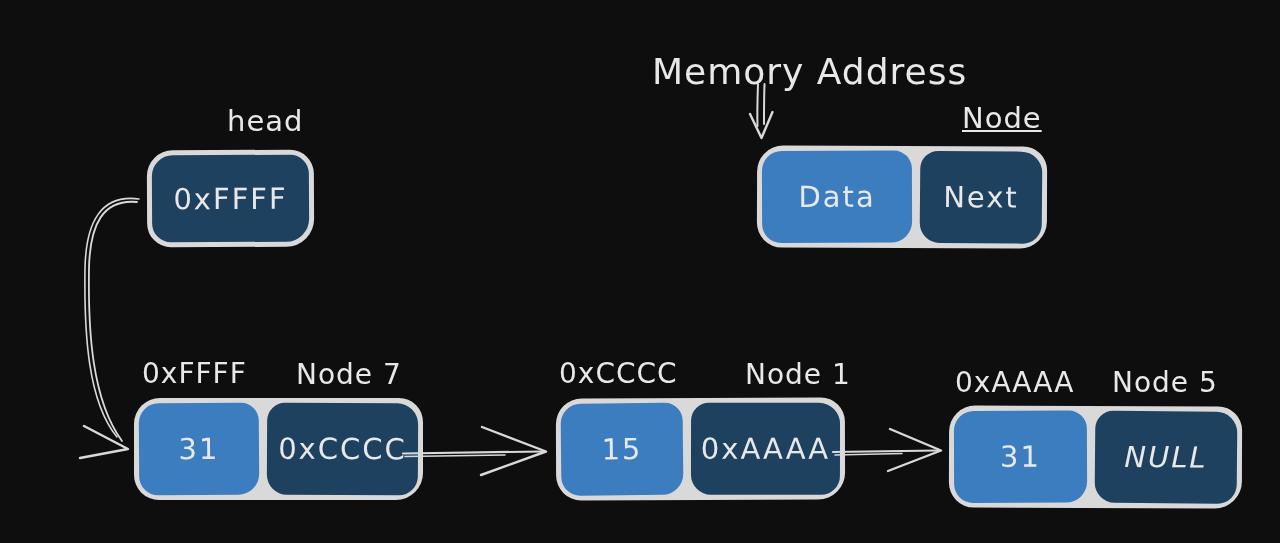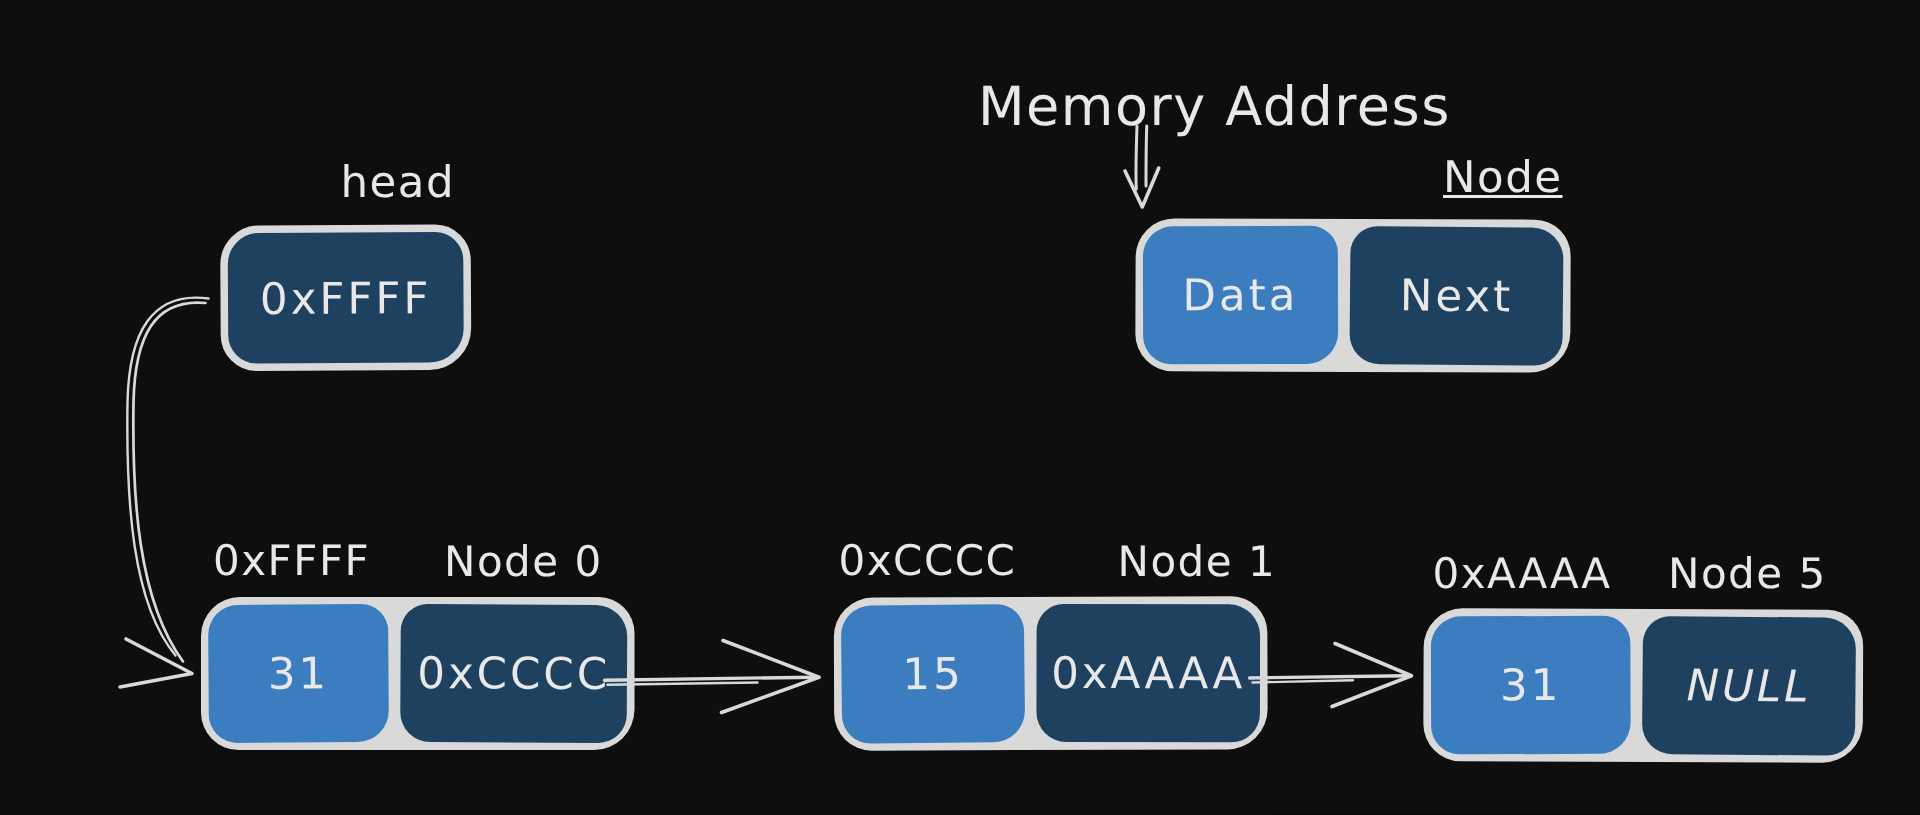--- a/index.html
+++ b/index.html
@@ -69,21 +69,21 @@
     position: absolute; left: 0; top: 0;
     width: 1280px; height: 543px;
     pointer-events: none;
     stroke: var(--stroke);
     fill: none;
     stroke-linecap: round;
     stroke-linejoin: round;
   }
   
   #legend-node { left: 757px; top: 146px; width: 290px; transform: rotate(0.2deg); }
-  #legend-node .cell-data { width: 130px; }
+  #legend-node .cell-data { width: 150px; }
   #node-0 { left: 134px; top: 398px; width: 289px; }
   #node-0 .cell-data { width: 120px; }
   #node-1 { left: 556px; top: 398px; width: 289px; transform: rotate(-0.2deg); }
   #node-1 .cell-data { width: 122px; }
   #node-2 { left: 949px; top: 406px; width: 293px; transform: rotate(0.2deg); }
   #node-2 .cell-data { width: 133px; }
 </style>
 </head>
 <body>
 
@@ -95,21 +95,21 @@
   </div>
 
   <div class="lbl" style="left:652px; top:51px; font-size:36px;">Memory Address</div>
   <div class="lbl" style="left:962px; top:101px; font-size:29px;text-decoration:underline;">Node</div>
   <div class="node-box" id="legend-node">
     <div class="cell cell-data">Data</div>
     <div class="cell cell-next">Next</div>
   </div>
 
   <div class="lbl" style="left:142px; top:357px;">0xFFFF</div>
-  <div class="lbl" style="left:296px; top:358px;">Node 0</div>
+  <div class="lbl" style="left:296px; top:358px;">Node 7</div>
   <div class="node-box" id="node-0">
     <div class="cell cell-data">31</div>
     <div class="cell cell-next">0xCCCC</div>
   </div>
 
   <div class="lbl" style="left:559px; top:357px;">0xCCCC</div>
   <div class="lbl" style="left:733px; top:358px;margin-left:12px;">Node 1</div>
   <div class="node-box" id="node-1">
     <div class="cell cell-data">15</div>
     <div class="cell cell-next">0xAAAA</div>

